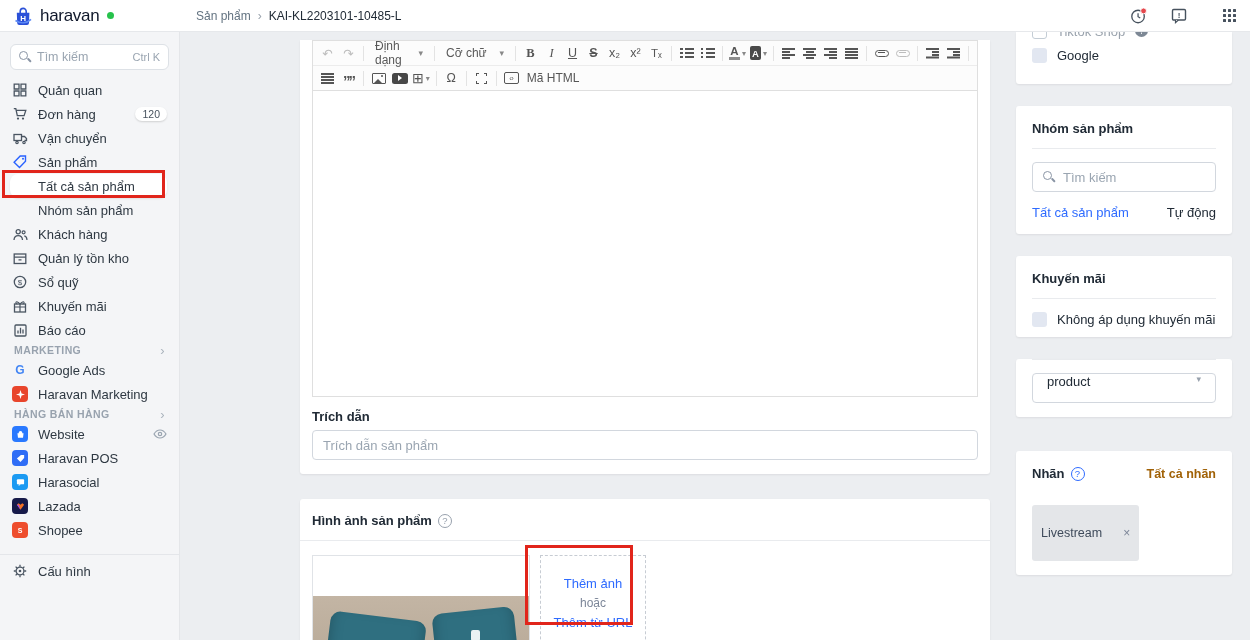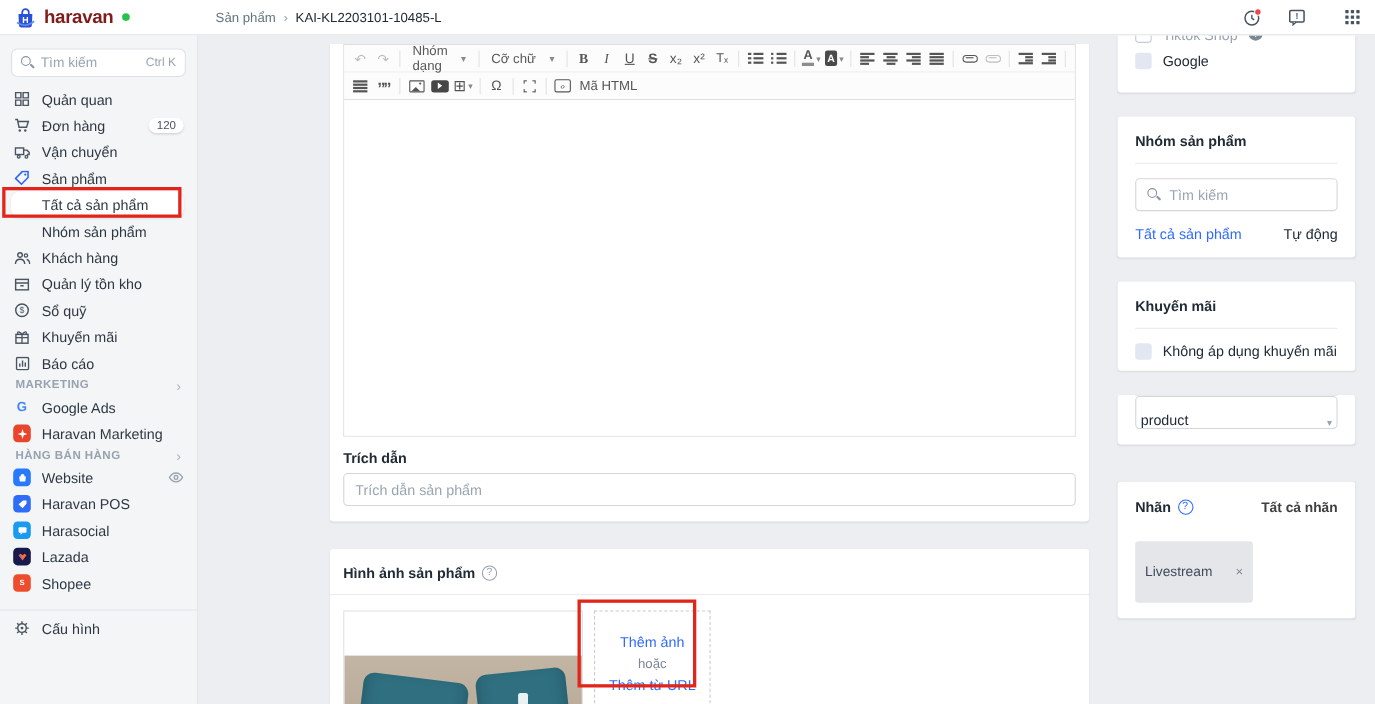--- a/index.html
+++ b/index.html
@@ -2,21 +2,21 @@
 <html><head>
 <meta charset="utf-8">
 <style>
   *{margin:0;padding:0;box-sizing:border-box}
   html,body{width:1250px;height:640px;overflow:hidden}
   body{font-family:"Liberation Sans",sans-serif;background:#eceef1;color:#212b36;font-size:13px}
 
   
   .app-header{height:32px;background:#fff;border-bottom:1px solid #e6e8eb;display:flex;align-items:center;position:relative;z-index:5}
   .logo-area{width:180px;display:flex;align-items:center;gap:6px;padding-left:12px}
-  .logo-text{font-weight:700;font-size:17px;color:#7f1d1d;letter-spacing:-.3px}
+  .logo-text{font-weight:400;font-size:17px;color:#0f172a;letter-spacing:-.3px}
   .green-dot{width:7px;height:7px;border-radius:50%;background:#27c24c;display:inline-block;margin-left:2px}
   .breadcrumb{display:flex;align-items:center;gap:7px;font-size:12px;margin-left:16px}
   .bc-parent{color:#637381;cursor:pointer}
   .bc-sep{color:#9aa3ad;font-size:12px}
   .bc-current{color:#212b36}
   .header-actions{margin-left:auto;display:flex;align-items:center;gap:22px;padding-right:22px}
   .hbtn{position:relative;width:18px;height:18px;display:flex;align-items:center;justify-content:center;cursor:pointer}
   .ic-apps{width:3px;height:3px;background:#47525e;border-radius:.5px;
     box-shadow:5px 0 0 #47525e,10px 0 0 #47525e,0 5px 0 #47525e,5px 5px 0 #47525e,10px 5px 0 #47525e,0 10px 0 #47525e,5px 10px 0 #47525e,10px 10px 0 #47525e;
     display:inline-block;margin:-10px -10px 0 0}
@@ -138,26 +138,26 @@
   .row-clip{margin-top:-8px}
   .card-b{margin-top:22px}
   .card-b .panel-title{display:block;padding:15px 0 12px}
   .inp{width:100%;height:30px;border:1px solid #d2d7de;border-radius:4px;display:flex;align-items:center;gap:8px;padding:0 10px;background:#fff}
   .inp input{border:0;outline:0;flex:1;font-size:13px;min-width:0;color:#212b36;font-family:inherit}
   .inp input::placeholder{color:#9aa5b1}
   .link-row{display:flex;align-items:center;justify-content:space-between;margin-top:13px}
   .blue-link{color:#2e6bff;font-size:13px;cursor:pointer}
   .mode-txt{color:#212b36;font-size:13px}
   .pad-t{padding-top:13px}
-  .select{height:30px;border:1px solid #d2d7de;border-radius:4px;display:flex;align-items:flex-end;justify-content:space-between;padding:0 4px;cursor:pointer;}
+  .select{height:30px;border:1px solid #d2d7de;border-radius:4px;display:flex;align-items:flex-start;justify-content:space-between;padding:0 14px;cursor:pointer;margin-top:13px}
   .select .sel-val{font-size:13px;color:#212b36}
   .select .crt{font-size:9px;color:#98a1ad}
   .tags-head{display:flex;align-items:center;justify-content:space-between;padding:15px 0 10px}
   .tags-title{display:flex;align-items:center;gap:6px}
-  .dark-link{color:#404040;font-size:12.5px;font-weight:700;cursor:pointer}
+  .dark-link{color:#a16207;font-size:12.5px;font-weight:700;cursor:pointer}
   .tag-chip{display:inline-flex;align-items:center;gap:21px;background:#e4e6e9;border-radius:3px;padding:21px 9px;margin-top:14px;font-size:12.5px;color:#3f4b5b}
   .chip-x{color:#7c8698;font-size:12px;cursor:pointer}
 
   svg{display:block}
 </style>
 </head>
 <body>
 
 <header class="app-header">
   <div class="logo-area">
@@ -414,21 +414,21 @@
   <main class="content">
     <div class="col-main">
 
       <section class="card card-editor">
         <div class="editor-shell">
           <div class="tb row1">
             <span class="ib mut">↶</span>
             <span class="ib mut">↷</span>
             <i class="sep"></i>
             <span class="tb-select" style="width:82px">
-              <span>Nhóm dạng</span>
+              <span>Định dạng</span>
               <span class="crt">▾</span>
             </span>
             <i class="sep"></i>
             <span class="tb-select" style="width:96px">
               <span>Cỡ chữ</span>
               <span class="crt">▾</span>
             </span>
             <i class="sep"></i>
             <span class="ib b-bold">B</span>
             <span class="ib b-italic">I</span>

